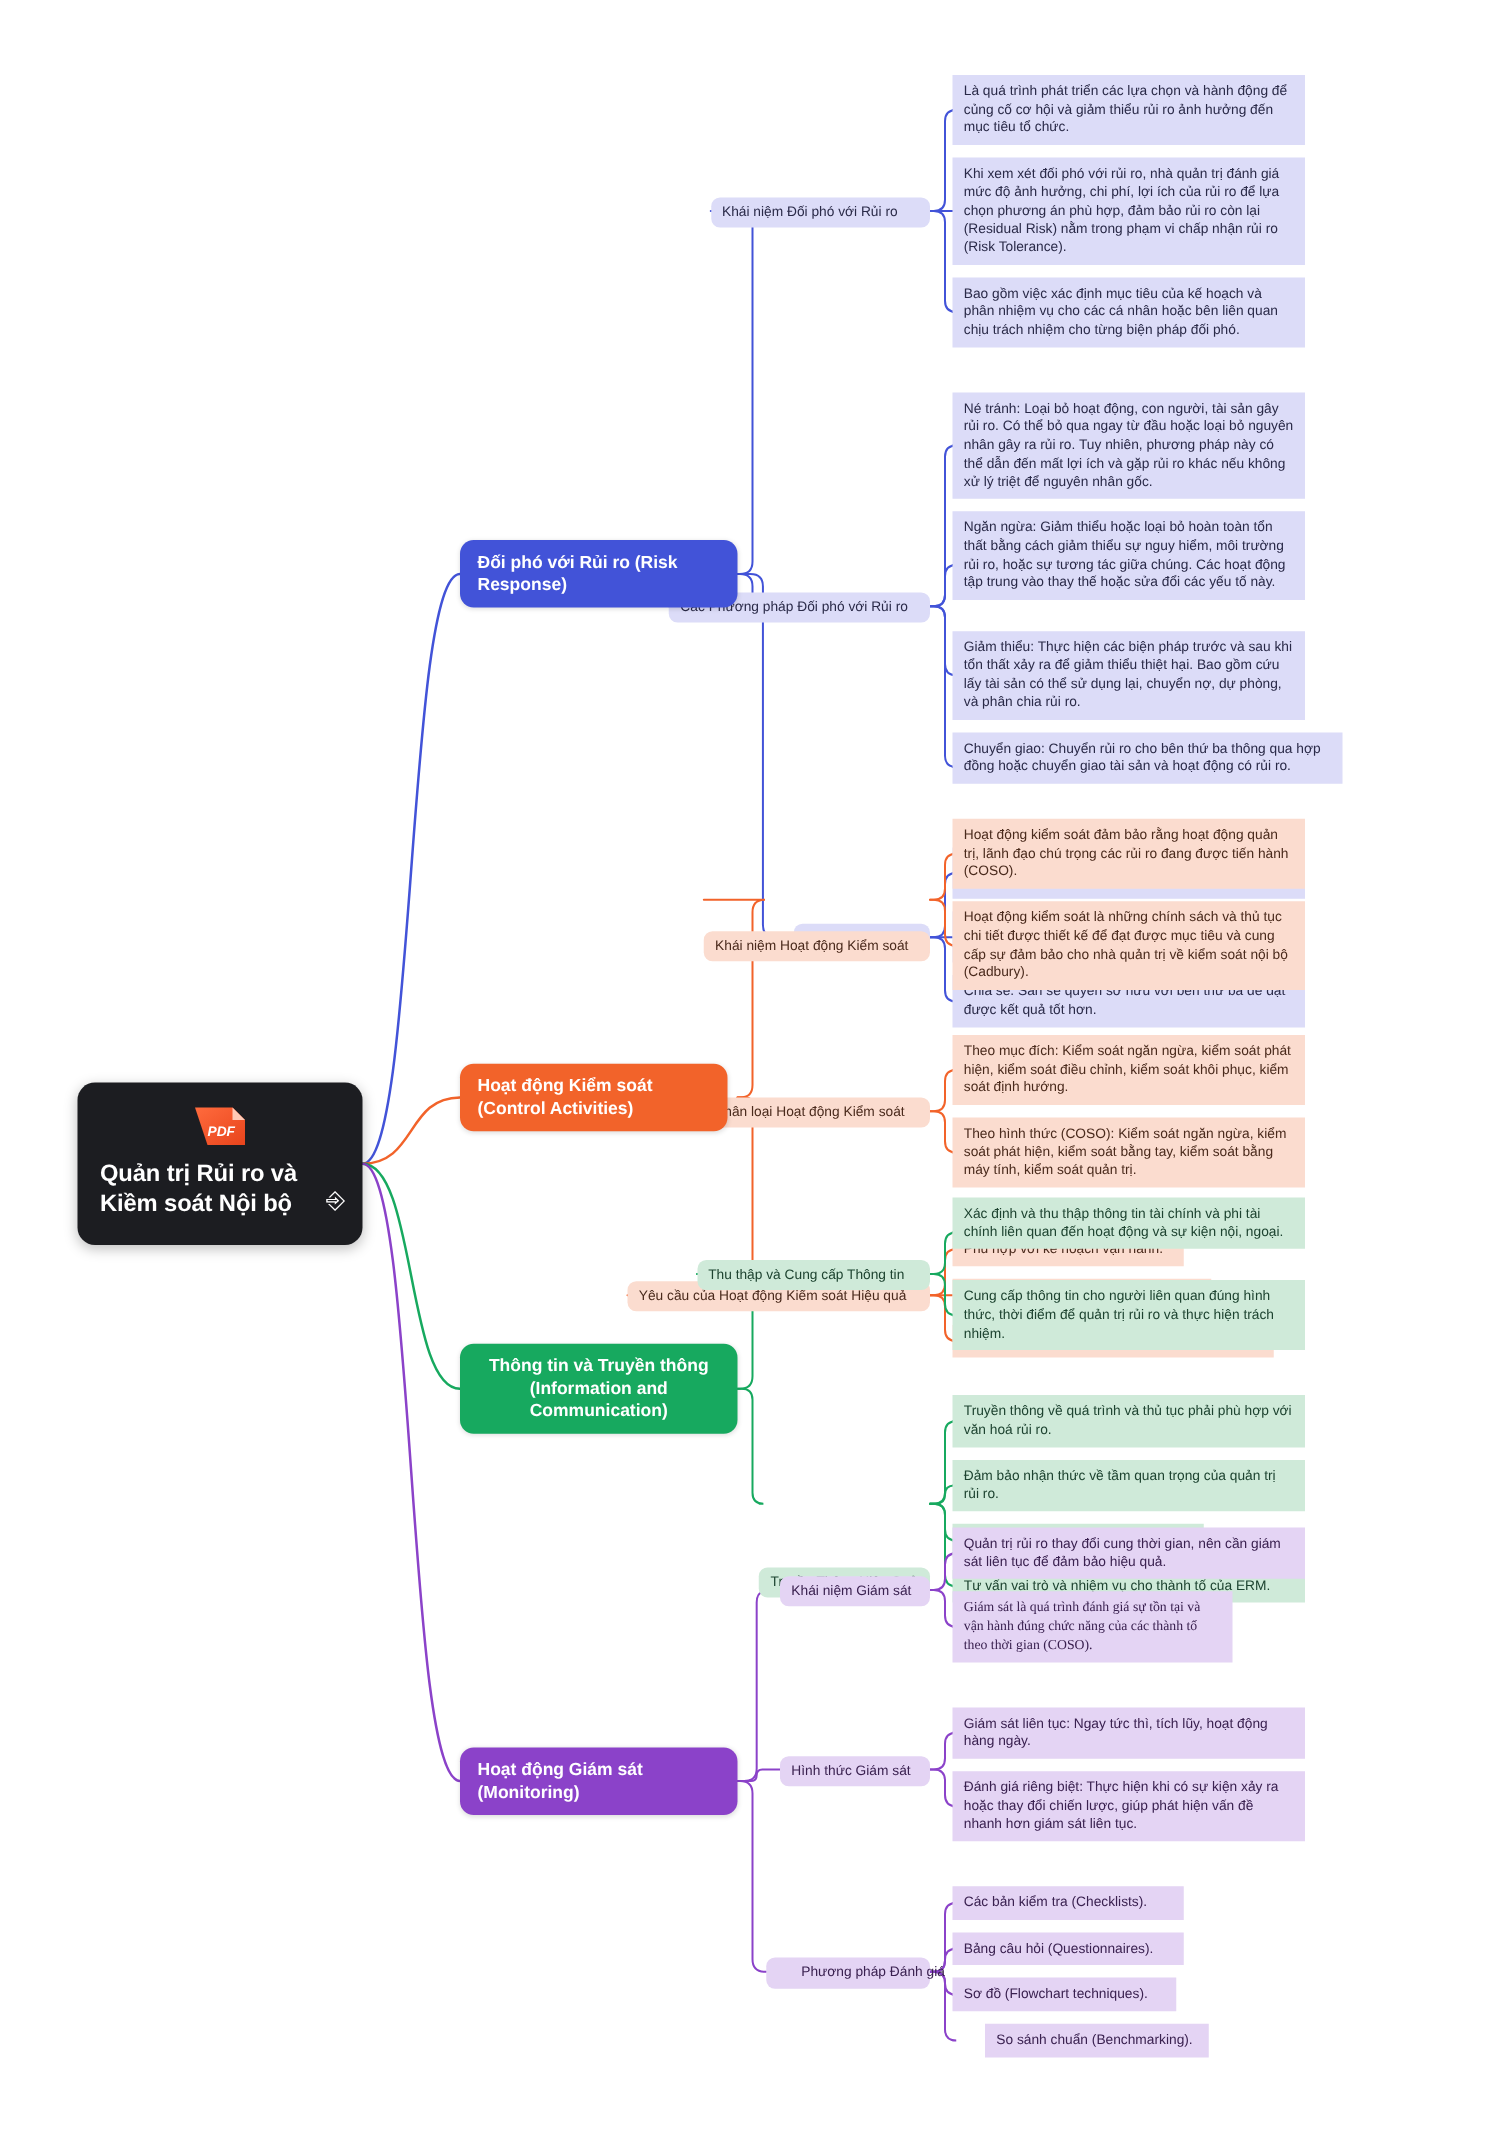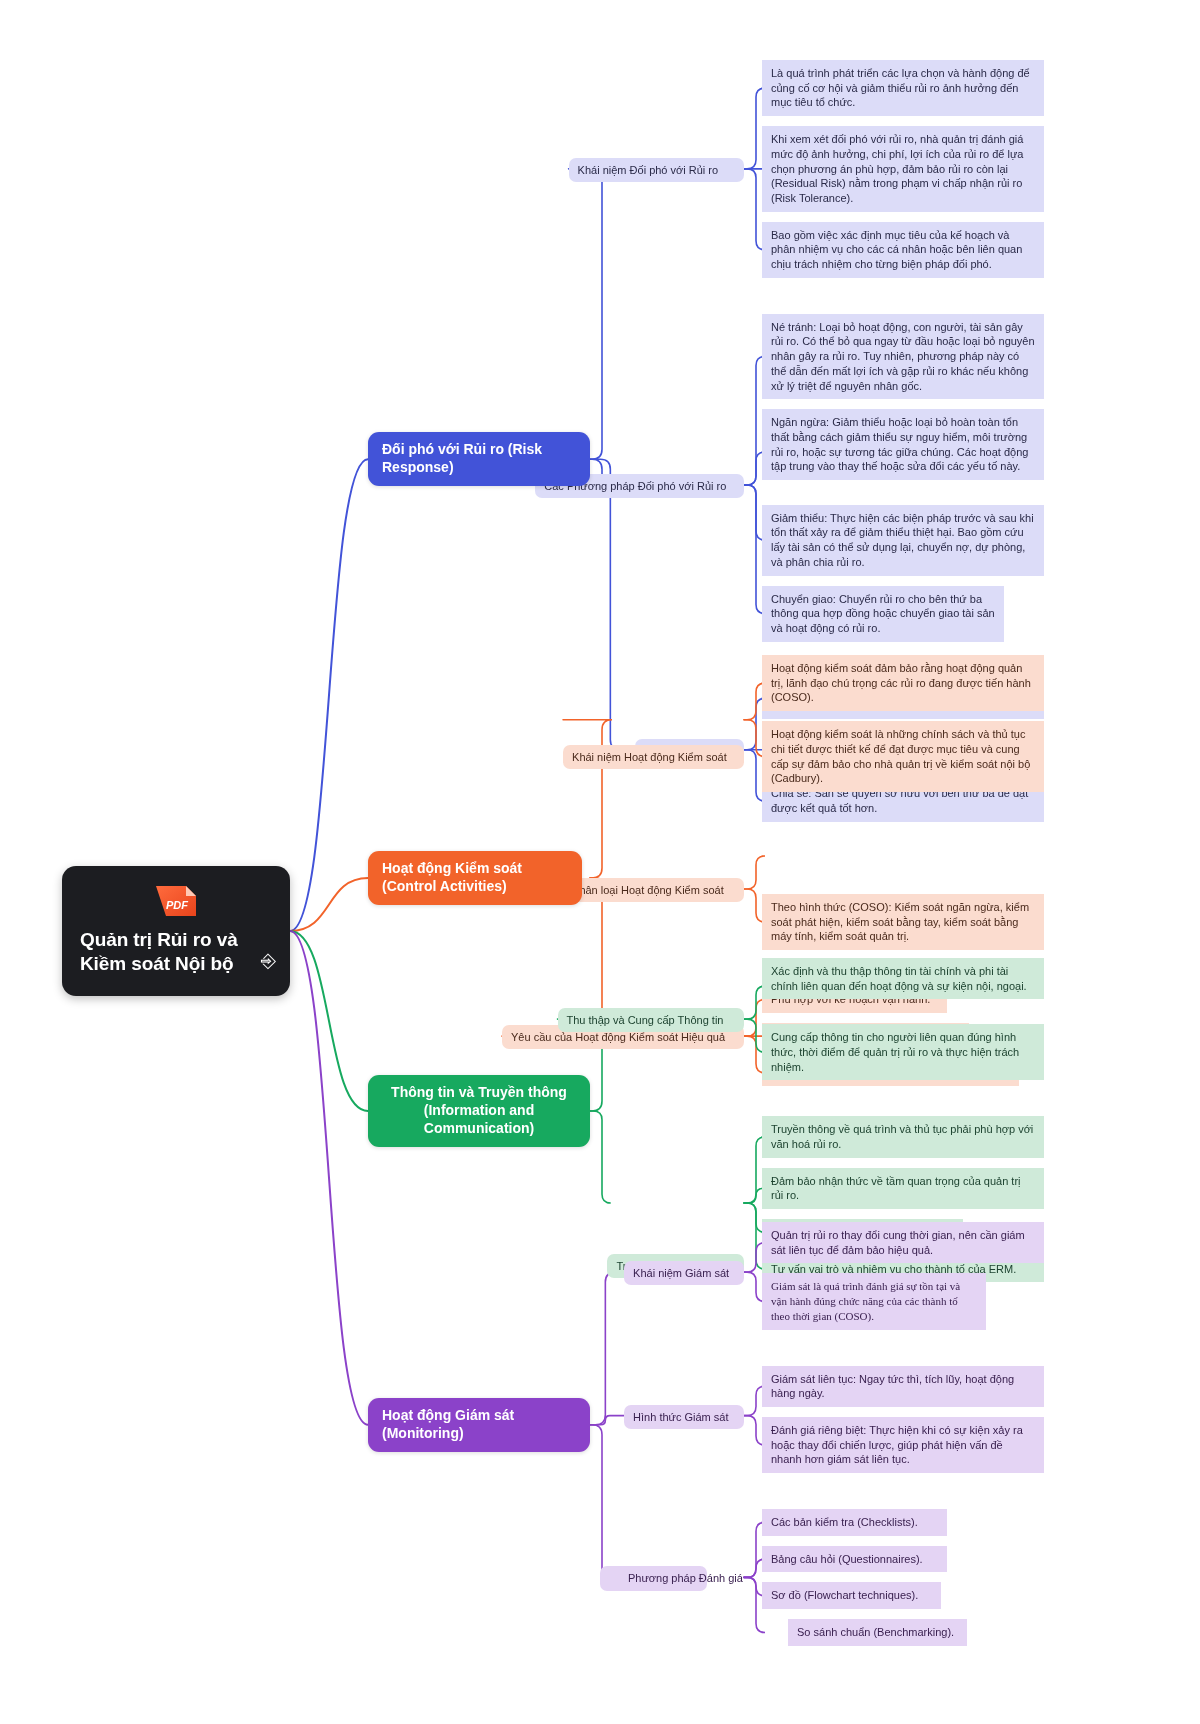--- a/index.html
+++ b/index.html
@@ -183,30 +183,31 @@
     <div class="clip-icon">⎆</div>
   </div>
 
 <div class="node leaf blue" style="left: 762px; top: 60px; width: 282px;">Là quá trình phát triển các lựa chọn và hành động để củng cố cơ hội và giảm thiểu rủi ro ảnh hưởng đến mục tiêu tổ chức.</div>
     <div class="node leaf blue" style="left: 762px; top: 126.1px; width: 282px;">Khi xem xét đối phó với rủi ro, nhà quản trị đánh giá mức độ ảnh hưởng, chi phí, lợi ích của rủi ro để lựa chọn phương án phù hợp, đảm bảo rủi ro còn lại (Residual Risk) nằm trong phạm vi chấp nhận rủi ro (Risk Tolerance).</div>
     <div class="node leaf blue" style="left: 762px; top: 221.6px; width: 282px;">Bao gồm việc xác định mục tiêu của kế hoạch và phân nhiệm vụ cho các cá nhân hoặc bên liên quan chịu trách nhiệm cho từng biện pháp đối phó.</div>
     <div class="node sub blue" style="left: 568.6px; top: 157.85px; width: 175.4px;">Khái niệm Đối phó với Rủi ro</div>
     <div class="node leaf blue" style="left: 762px; top: 313.7px; width: 282px;">Né tránh: Loại bỏ hoạt động, con người, tài sản gây rủi ro.  Có thể bỏ qua ngay từ đầu hoặc loại bỏ nguyên nhân gây ra rủi ro.  Tuy nhiên, phương pháp này có thể dẫn đến mất lợi ích và gặp rủi ro khác nếu không xử lý triệt để nguyên nhân gốc.</div>
     <div class="node leaf blue" style="left: 762px; top: 409.2px; width: 282px;">Ngăn ngừa: Giảm thiểu hoặc loại bỏ hoàn toàn tổn thất bằng cách giảm thiểu sự nguy hiểm, môi trường rủi ro, hoặc sự tương tác giữa chúng.  Các hoạt động tập trung vào thay thế hoặc sửa đổi các yếu tố này.</div>
     <div class="node leaf blue" style="left: 762px; top: 504.7px; width: 282px;">Giảm thiểu: Thực hiện các biện pháp trước và sau khi tổn thất xảy ra để giảm thiểu thiệt hại. Bao gồm cứu lấy tài sản có thể sử dụng lại, chuyển nợ, dự phòng, và phân chia rủi ro.</div>
-    <div class="node leaf blue" style="left: 762px; top: 585.5px; width: 242px;">Chuyển giao: Chuyển rủi ro cho bên thứ ba thông qua hợp đồng hoặc chuyển giao tài sản và hoạt động có rủi ro.</div>
+    <div class="node leaf blue" style="left: 762px; top: 585.5px; width: 312px;">Chuyển giao: Chuyển rủi ro cho bên thứ ba thông qua hợp đồng hoặc chuyển giao tài sản và hoạt động có rủi ro.</div>
     <div class="node sub blue" style="left: 535.3px; top: 474px; width: 208.7px;">Các Phương pháp Đối phó với Rủi ro</div>
     <div class="node leaf blue" style="left: 762px; top: 677.6px; width: 282px;">Khai thác: Tận dụng cơ hội bằng cách loại trừ sự bất định.</div>
     <div class="node leaf blue" style="left: 762px; top: 729px; width: 282px;">Tăng cường: Tăng khả năng xảy ra và mức độ ảnh hưởng của biến cố tích cực.</div>
     <div class="node leaf blue" style="left: 762px; top: 780.4px; width: 282px;">Chia sẻ: San sẻ quyền sở hữu với bên thứ ba để đạt được kết quả tốt hơn.</div>
     <div class="node sub blue" style="left: 635.2px; top: 738.7px; width: 108.8px;">Khai thác Cơ hội</div>
     <div class="node branch blue" style="left: 368px; width: 222px; top: 432.275px;">Đối phó với Rủi ro (Risk Response)</div>
     <div class="node leaf orange" style="left: 762px; top: 655px; width: 282px;">Hoạt động kiểm soát đảm bảo rằng hoạt động quản trị, lãnh đạo chú trọng các rủi ro đang được tiến hành (COSO).</div>
     <div class="node leaf orange" style="left: 762px; top: 721.1px; width: 282px;">Hoạt động kiểm soát là những chính sách và thủ tục chi tiết được thiết kế để đạt được mục tiêu và cung cấp sự đảm bảo cho nhà quản trị về kiểm soát nội bộ (Cadbury).</div>
     <div class="node sub orange" style="left: 563.05px; top: 708.775px; width: 180.95px; margin-top: 36px;">Khái niệm Hoạt động Kiểm soát</div>
+    <div class="node leaf orange" style="left: 762px; top: 827.9px; width: 282px;">Theo mục đích: Kiểm soát ngăn ngừa, kiểm soát phát hiện, kiểm soát điều chỉnh, kiểm soát khôi phục, kiểm soát định hướng.</div>
     <div class="node leaf orange" style="left: 762px; top: 894px; width: 282px;">Theo hình thức (COSO): Kiểm soát ngăn ngừa, kiểm soát phát hiện, kiểm soát bằng tay, kiểm soát bằng máy tính, kiểm soát quản trị.</div>
     <div class="node sub orange" style="left: 563.05px; top: 878px; width: 180.95px;">Phân loại Hoạt động Kiểm soát</div>
     <div class="node leaf orange" style="left: 762px; top: 986.1px; width: 184.5px;">Phù hợp với kế hoạch vận hành.</div>
     <div class="node leaf orange" style="left: 762px; top: 1022.8px; width: 206.7px;">Hiệu quả chi phí, hợp lý, dễ hiểu.</div>
     <div class="node leaf orange" style="left: 762px; top: 1059.5px; width: 256.65px;">Liên quan trực tiếp tới mục tiêu kiểm soát.</div>
     <div class="node sub orange" style="left: 502px; top: 1025.15px; width: 242px;">Yêu cầu của Hoạt động Kiểm soát Hiệu quả</div>
     <div class="node branch orange" style="left: 368px; width: 214px; top: 850.962px;">Hoạt động Kiểm soát (Control Activities)</div>
     <div class="node leaf green" style="left: 762px; top: 958px; width: 282px;">Xác định và thu thập thông tin tài chính và phi tài chính liên quan đến hoạt động và sự kiện nội, ngoại.</div>
     <div class="node leaf green" style="left: 762px; top: 1024.1px; width: 282px;">Cung cấp thông tin cho người liên quan đúng hình thức, thời điểm để quản trị rủi ro và thực hiện trách nhiệm.</div>
     <div class="node sub green" style="left: 557.5px; top: 1008.1px; width: 186.5px;">Thu thập và Cung cấp Thông tin</div>
@@ -219,15 +220,15 @@
     <div class="node leaf purple" style="left: 762px; top: 1222px; width: 282px;">Quản trị rủi ro thay đổi cung thời gian, nên cần giám sát liên tục để đảm bảo hiệu quả.</div>
     <div class="node leaf purple" style="left: 762px; top: 1273.4px; width: 224px; font-family: Liberation Serif, serif;">Giám sát là quá trình đánh giá sự tồn tại và vận hành đúng chức năng của các thành tố theo thời gian (COSO).</div>
     <div class="node sub purple" style="left: 624.1px; top: 1261.08px; width: 119.9px;">Khái niệm Giám sát</div>
     <div class="node leaf purple" style="left: 762px; top: 1365.5px; width: 282px;">Giám sát liên tục: Ngay tức thì, tích lũy, hoạt động hàng ngày.</div>
     <div class="node leaf purple" style="left: 762px; top: 1416.9px; width: 282px;">Đánh giá riêng biệt: Thực hiện khi có sự kiện xảy ra hoặc thay đổi chiến lược, giúp phát hiện vấn đề nhanh hơn giám sát liên tục.</div>
     <div class="node sub purple" style="left: 624.1px; top: 1404.58px; width: 119.9px;">Hình thức Giám sát</div>
     <div class="node leaf purple" style="left: 762px; top: 1509px; width: 184.5px;">Các bản kiểm tra (Checklists).</div>
     <div class="node leaf purple" style="left: 762px; top: 1545.7px; width: 184.5px;">Bảng câu hỏi (Questionnaires).</div>
     <div class="node leaf purple" style="left: 762px; top: 1582.4px; width: 178.95px;">Sơ đồ (Flowchart techniques).</div>
     <div class="node leaf purple" style="left: 788px; top: 1619.1px; width: 178.95px;">So sánh chuẩn (Benchmarking).</div>
-    <div class="node sub purple" style="left: 600px; top: 1566.4px; width: 107px; padding-left: 28px;">Phương pháp Đánh giá</div>
+    <div class="node sub purple" style="left: 613px; top: 1566.4px; width: 131px; padding-left: 28px;">Phương pháp Đánh giá</div>
     <div class="node branch purple" style="left: 368px; width: 222px; top: 1397.74px;">Hoạt động Giám sát (Monitoring)</div>
   </div>
 
 </body></html>

